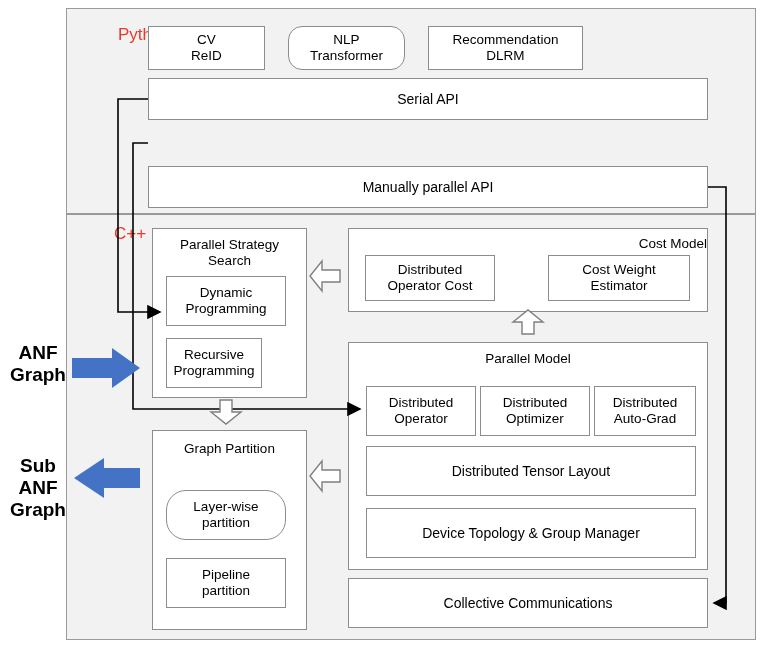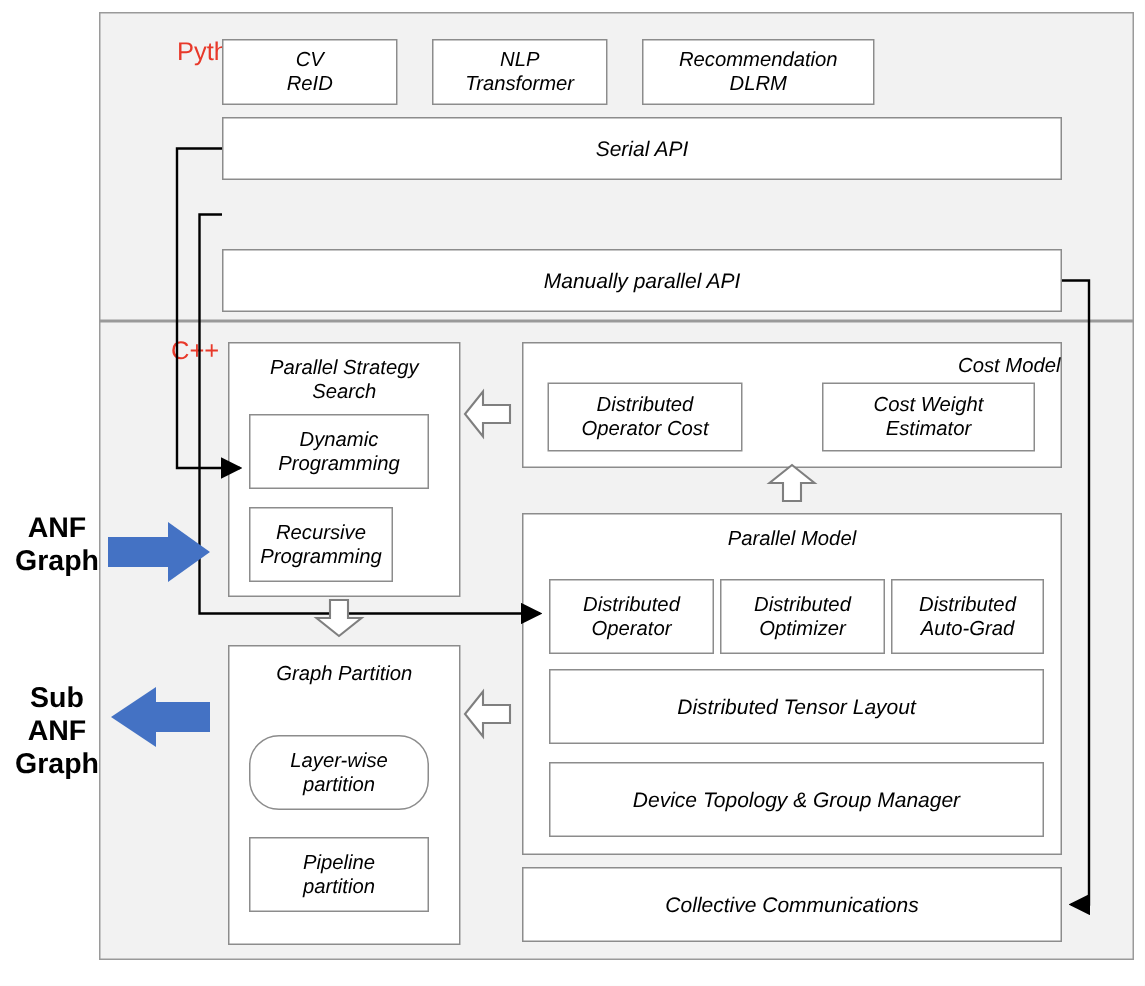--- a/index.html
+++ b/index.html
@@ -25,21 +25,20 @@
     background: #ffffff;
     border: 1px solid #8c8c8c;
     display: flex;
     align-items: center;
     justify-content: center;
     text-align: center;
     font-size: 13.5px;
     line-height: 1.15;
     color: #000;
     white-space: pre-line;
-    font-style: italic;
   }
   .panel {
     background: #f2f2f2;
     border: 1px solid #9a9a9a;
   }
   .lang-label {
     color: #e8392a;
     font-size: 17px;
     font-weight: normal;
     margin-left: 42px;
@@ -72,21 +71,21 @@
 <body>
 
 <div id="canvas">
 
   <div class="abs panel" style="left:66px; top:8px; width:690px; height:206px;"></div>
 
   <div class="abs lang-label" style="left:76px; top:25px; width:90px; height:22px;">Python</div>
 
   <div class="abs box" style="left:148px; top:26px; width:117px; height:44px;">CV
 ReID</div>
-  <div class="abs box" style="left:288px; top:26px; width:117px; height:44px;">NLP
+  <div class="abs box" style="left:288px; top:26px; width:117px; height:44px;border-radius:14px;">NLP
 Transformer</div>
   <div class="abs box" style="left:428px; top:26px; width:155px; height:44px;">Recommendation
 DLRM</div>
 
   <div class="abs box" style="left:148px; top:78px; width:560px; height:42px; font-size:14px;">Serial API</div>
   <div class="abs box" style="left:148px; top:166px; width:560px; height:42px; font-size:14px;">Manually parallel API</div>
 
   <div class="abs panel" style="left:66px; top:214px; width:690px; height:426px;"></div>
 
   <div class="abs lang-label" style="left:72px; top:224px; width:60px; height:22px;">C++</div>

